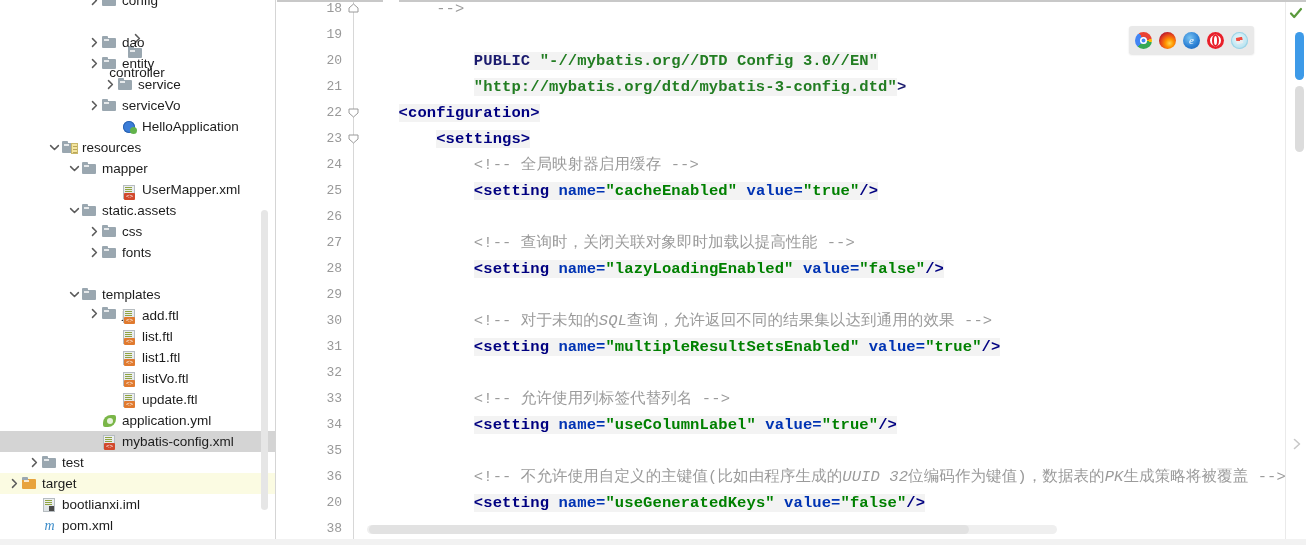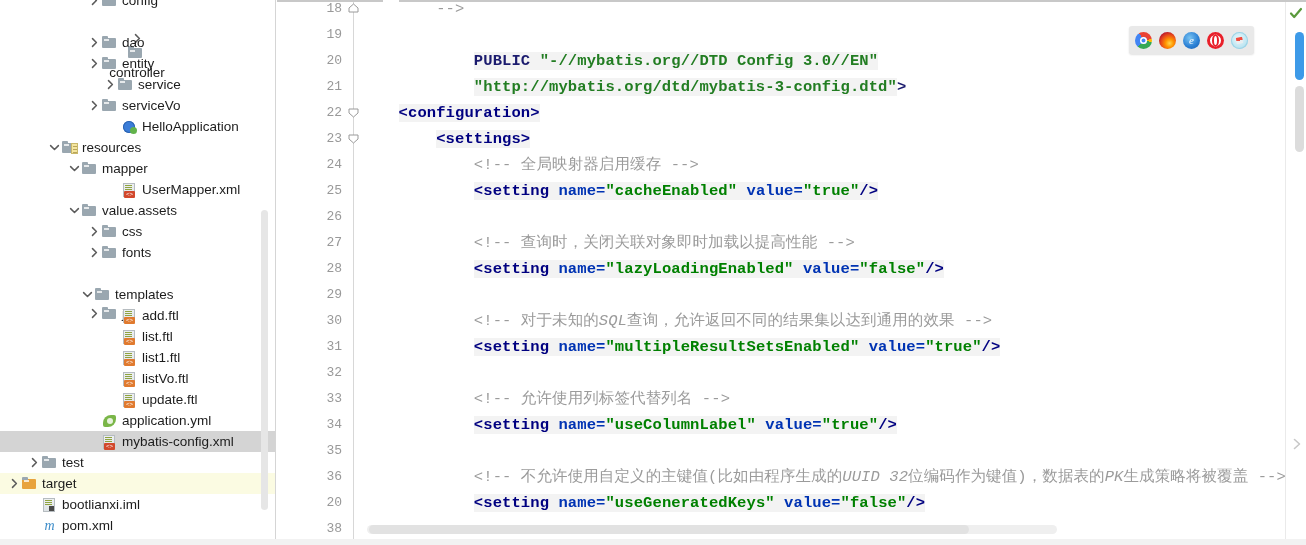--- a/index.html
+++ b/index.html
@@ -399,40 +399,40 @@
           <span class="arrow">
             <svg width="11" height="9" viewBox="0 0 11 9">
               <path d="M1.6 2.6 L5.5 6.5 L9.4 2.6" fill="none" stroke="#5b5b5b" stroke-width="1.5" stroke-linecap="round" stroke-linejoin="round"></path>
             </svg>
           </span>
           <span class="ico">
             <span class="folder-b"></span>
           </span>
           <span class="lbl">mapper</span>
         </div>
-        <div class="tree-row" style="position: absolute; left: 0px; right: 0px; top: 179px;">
+        <div class="tree-row" style="position: absolute; left: 0px; right: 0px; top: 179px; align-items: flex-end;">
           <span style="display: inline-block; flex: 0 0 auto; width: 108px; height: 21px;"></span>
           <span class="arrow"></span>
           <span class="ico">
             <span class="xmlfile"></span>
             <span class="badge-red">&lt;&gt;</span>
           </span>
           <span class="lbl">UserMapper.xml</span>
         </div>
         <div class="tree-row" style="position: absolute; left: 0px; right: 0px; top: 200px;">
           <span style="display: inline-block; flex: 0 0 auto; width: 68px; height: 21px;"></span>
           <span class="arrow">
             <svg width="11" height="9" viewBox="0 0 11 9">
               <path d="M1.6 2.6 L5.5 6.5 L9.4 2.6" fill="none" stroke="#5b5b5b" stroke-width="1.5" stroke-linecap="round" stroke-linejoin="round"></path>
             </svg>
           </span>
           <span class="ico">
             <span class="folder-b"></span>
           </span>
-          <span class="lbl">value.assets</span>
+          <span class="lbl">static.assets</span>
         </div>
         <div class="tree-row" style="position: absolute; left: 0px; right: 0px; top: 221px;">
           <span style="display: inline-block; flex: 0 0 auto; width: 88px; height: 21px;"></span>
           <span class="arrow">
             <svg width="9" height="11" viewBox="0 0 9 11">
               <path d="M2.5 1.6 L6.4 5.5 L2.5 9.4" fill="none" stroke="#5b5b5b" stroke-width="1.5" stroke-linecap="round" stroke-linejoin="round"></path>
             </svg>
           </span>
           <span class="ico">
             <span class="folder-b"></span>
@@ -456,21 +456,21 @@
           <span class="arrow">
             <svg width="9" height="11" viewBox="0 0 9 11">
               <path d="M2.5 1.6 L6.4 5.5 L2.5 9.4" fill="none" stroke="#5b5b5b" stroke-width="1.5" stroke-linecap="round" stroke-linejoin="round"></path>
             </svg>
           </span>
           <span class="ico">
             <span class="folder-b"></span>
           </span>
           <span class="lbl">js</span>
         </div>
-        <div class="tree-row" style="position: absolute; left: 13px; right: 0px; top: 284px; text-align: center;">
+        <div class="tree-row" style="position: absolute; left: 0px; right: 0px; top: 284px; text-align: center;">
           <span style="display: inline-block; flex: 0 0 auto; width: 68px; height: 21px;"></span>
           <span class="arrow">
             <svg width="11" height="9" viewBox="0 0 11 9">
               <path d="M1.6 2.6 L5.5 6.5 L9.4 2.6" fill="none" stroke="#5b5b5b" stroke-width="1.5" stroke-linecap="round" stroke-linejoin="round"></path>
             </svg>
           </span>
           <span class="ico">
             <span class="folder-b"></span>
           </span>
           <span class="lbl">templates</span>

